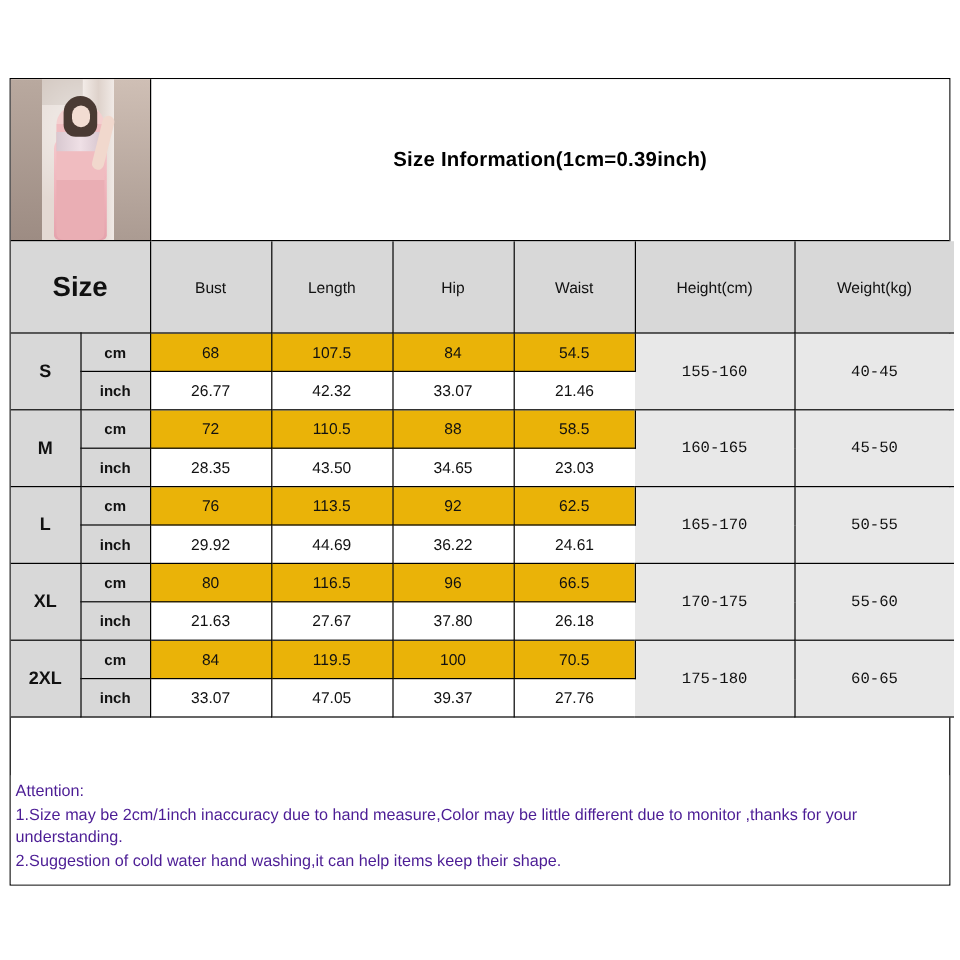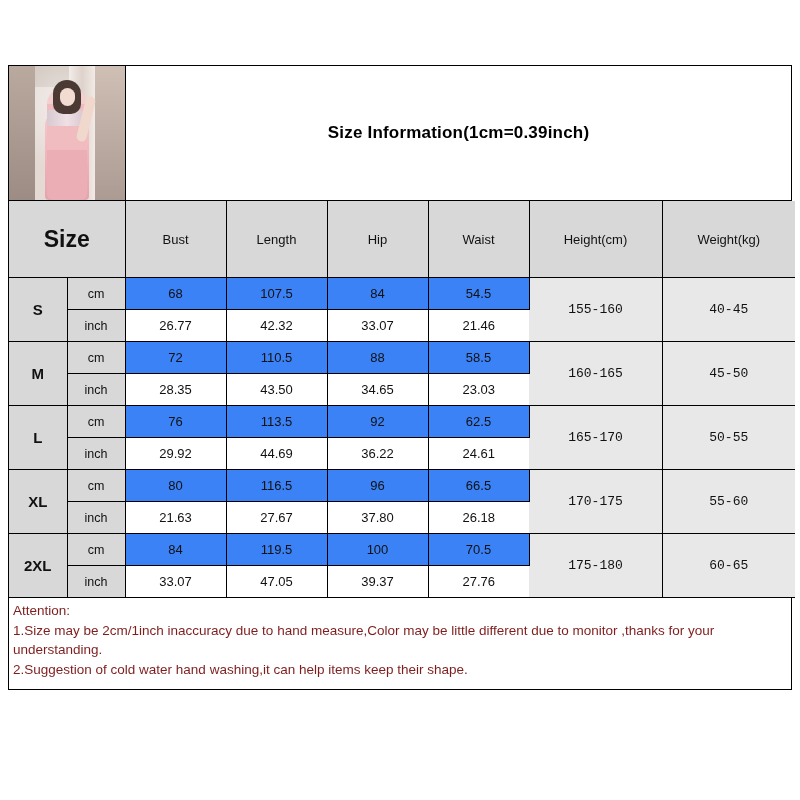--- a/index.html
+++ b/index.html
@@ -147,45 +147,46 @@
   thead th.size-head {
     font-size: 23px;
     font-weight: bold;
     margin-top: 45px;
   }
   tbody td {
     height: 29px;
     background: #fff;
   }
   tbody td.shade {
-    background: #3b82f6;
+    background: #eab308;
   }
   tbody td.size-label {
     background: #d8d8d8;
     font-size: 15px;
     font-weight: bold;
   }
   tbody td.unit {
     background: #d8d8d8;
-    font-weight: normal;
+    font-weight: bold;
     font-size: 12.5px;
   }
   tbody td.hw {
     background: #e8e8e8;
     font-size: 13px;
     font-family: Liberation Mono, monospace;
   }
 
   
   .attention {
     padding: 3px 4px 10px 4px;
     font-size: 13.5px;
     line-height: 1.45;
-    color: #7f1d1d;
+    color: #4c1d95;
     background: #fff;
+    margin-top: 48px;
   }
   .attention div { white-space: pre-wrap; }
 </style>
 </head>
 <body>
 
 <div class="page">
   <div class="chart">
 
     <div class="header-row">

